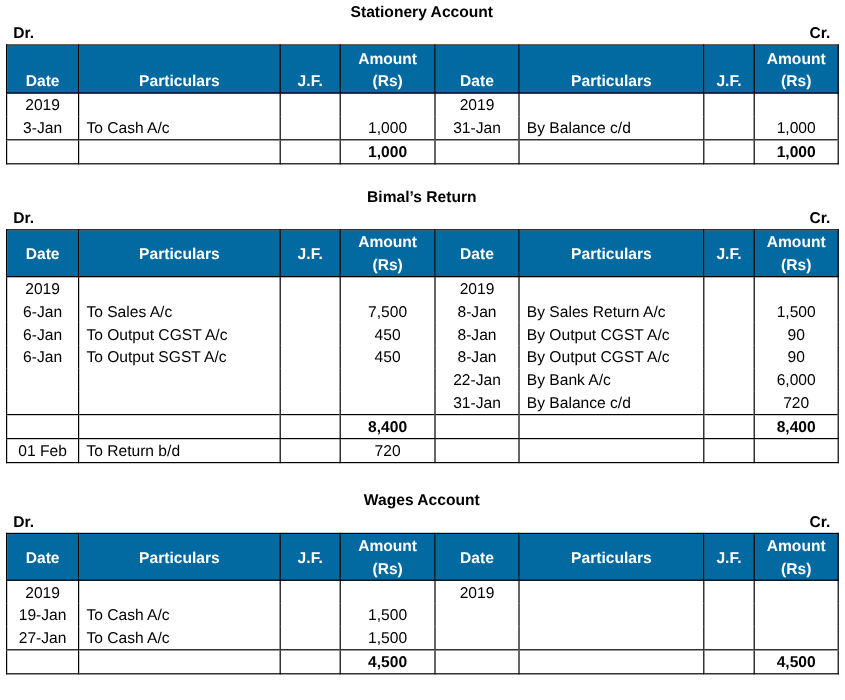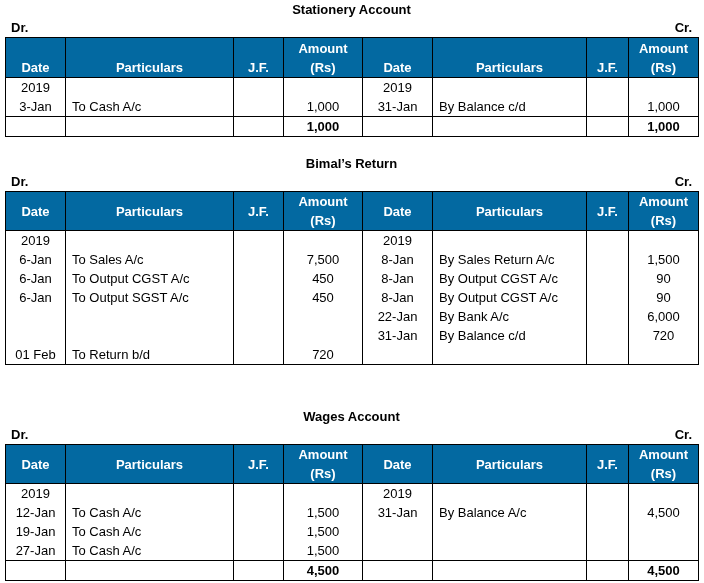--- a/index.html
+++ b/index.html
@@ -164,20 +164,30 @@
       <tr>
         <td class="c"></td>
             <td></td>
             <td></td>
             <td class="r"></td>
         <td class="c">31-Jan</td>
             <td>By Balance c/d</td>
             <td></td>
             <td class="r">720</td>
       </tr>
+      <tr class="total">
+        <td></td>
+            <td></td>
+            <td></td>
+            <td class="r">8,400</td>
+        <td></td>
+            <td></td>
+            <td></td>
+            <td class="r">8,400</td>
+      </tr>
       <tr class="after">
         <td class="c">01 Feb</td>
             <td>To Return b/d</td>
             <td></td>
             <td class="r">720</td>
         <td class="c"></td>
             <td></td>
             <td></td>
             <td class="r"></td>
       </tr>
@@ -217,30 +227,20 @@
         <td class="c">2019</td>
             <td></td>
             <td></td>
             <td class="r"></td>
         <td class="c">2019</td>
             <td></td>
             <td></td>
             <td class="r"></td>
       </tr>
       <tr>
-        <td class="c">12-Jan</td>
-            <td>To Cash A/c</td>
-            <td></td>
-            <td class="r">1,500</td>
-        <td class="c">31-Jan</td>
-            <td>By Balance A/c</td>
-            <td></td>
-            <td class="r">4,500</td>
-      </tr>
-      <tr>
         <td class="c">19-Jan</td>
             <td>To Cash A/c</td>
             <td></td>
             <td class="r">1,500</td>
         <td class="c"></td>
             <td></td>
             <td></td>
             <td class="r"></td>
       </tr>
       <tr>

